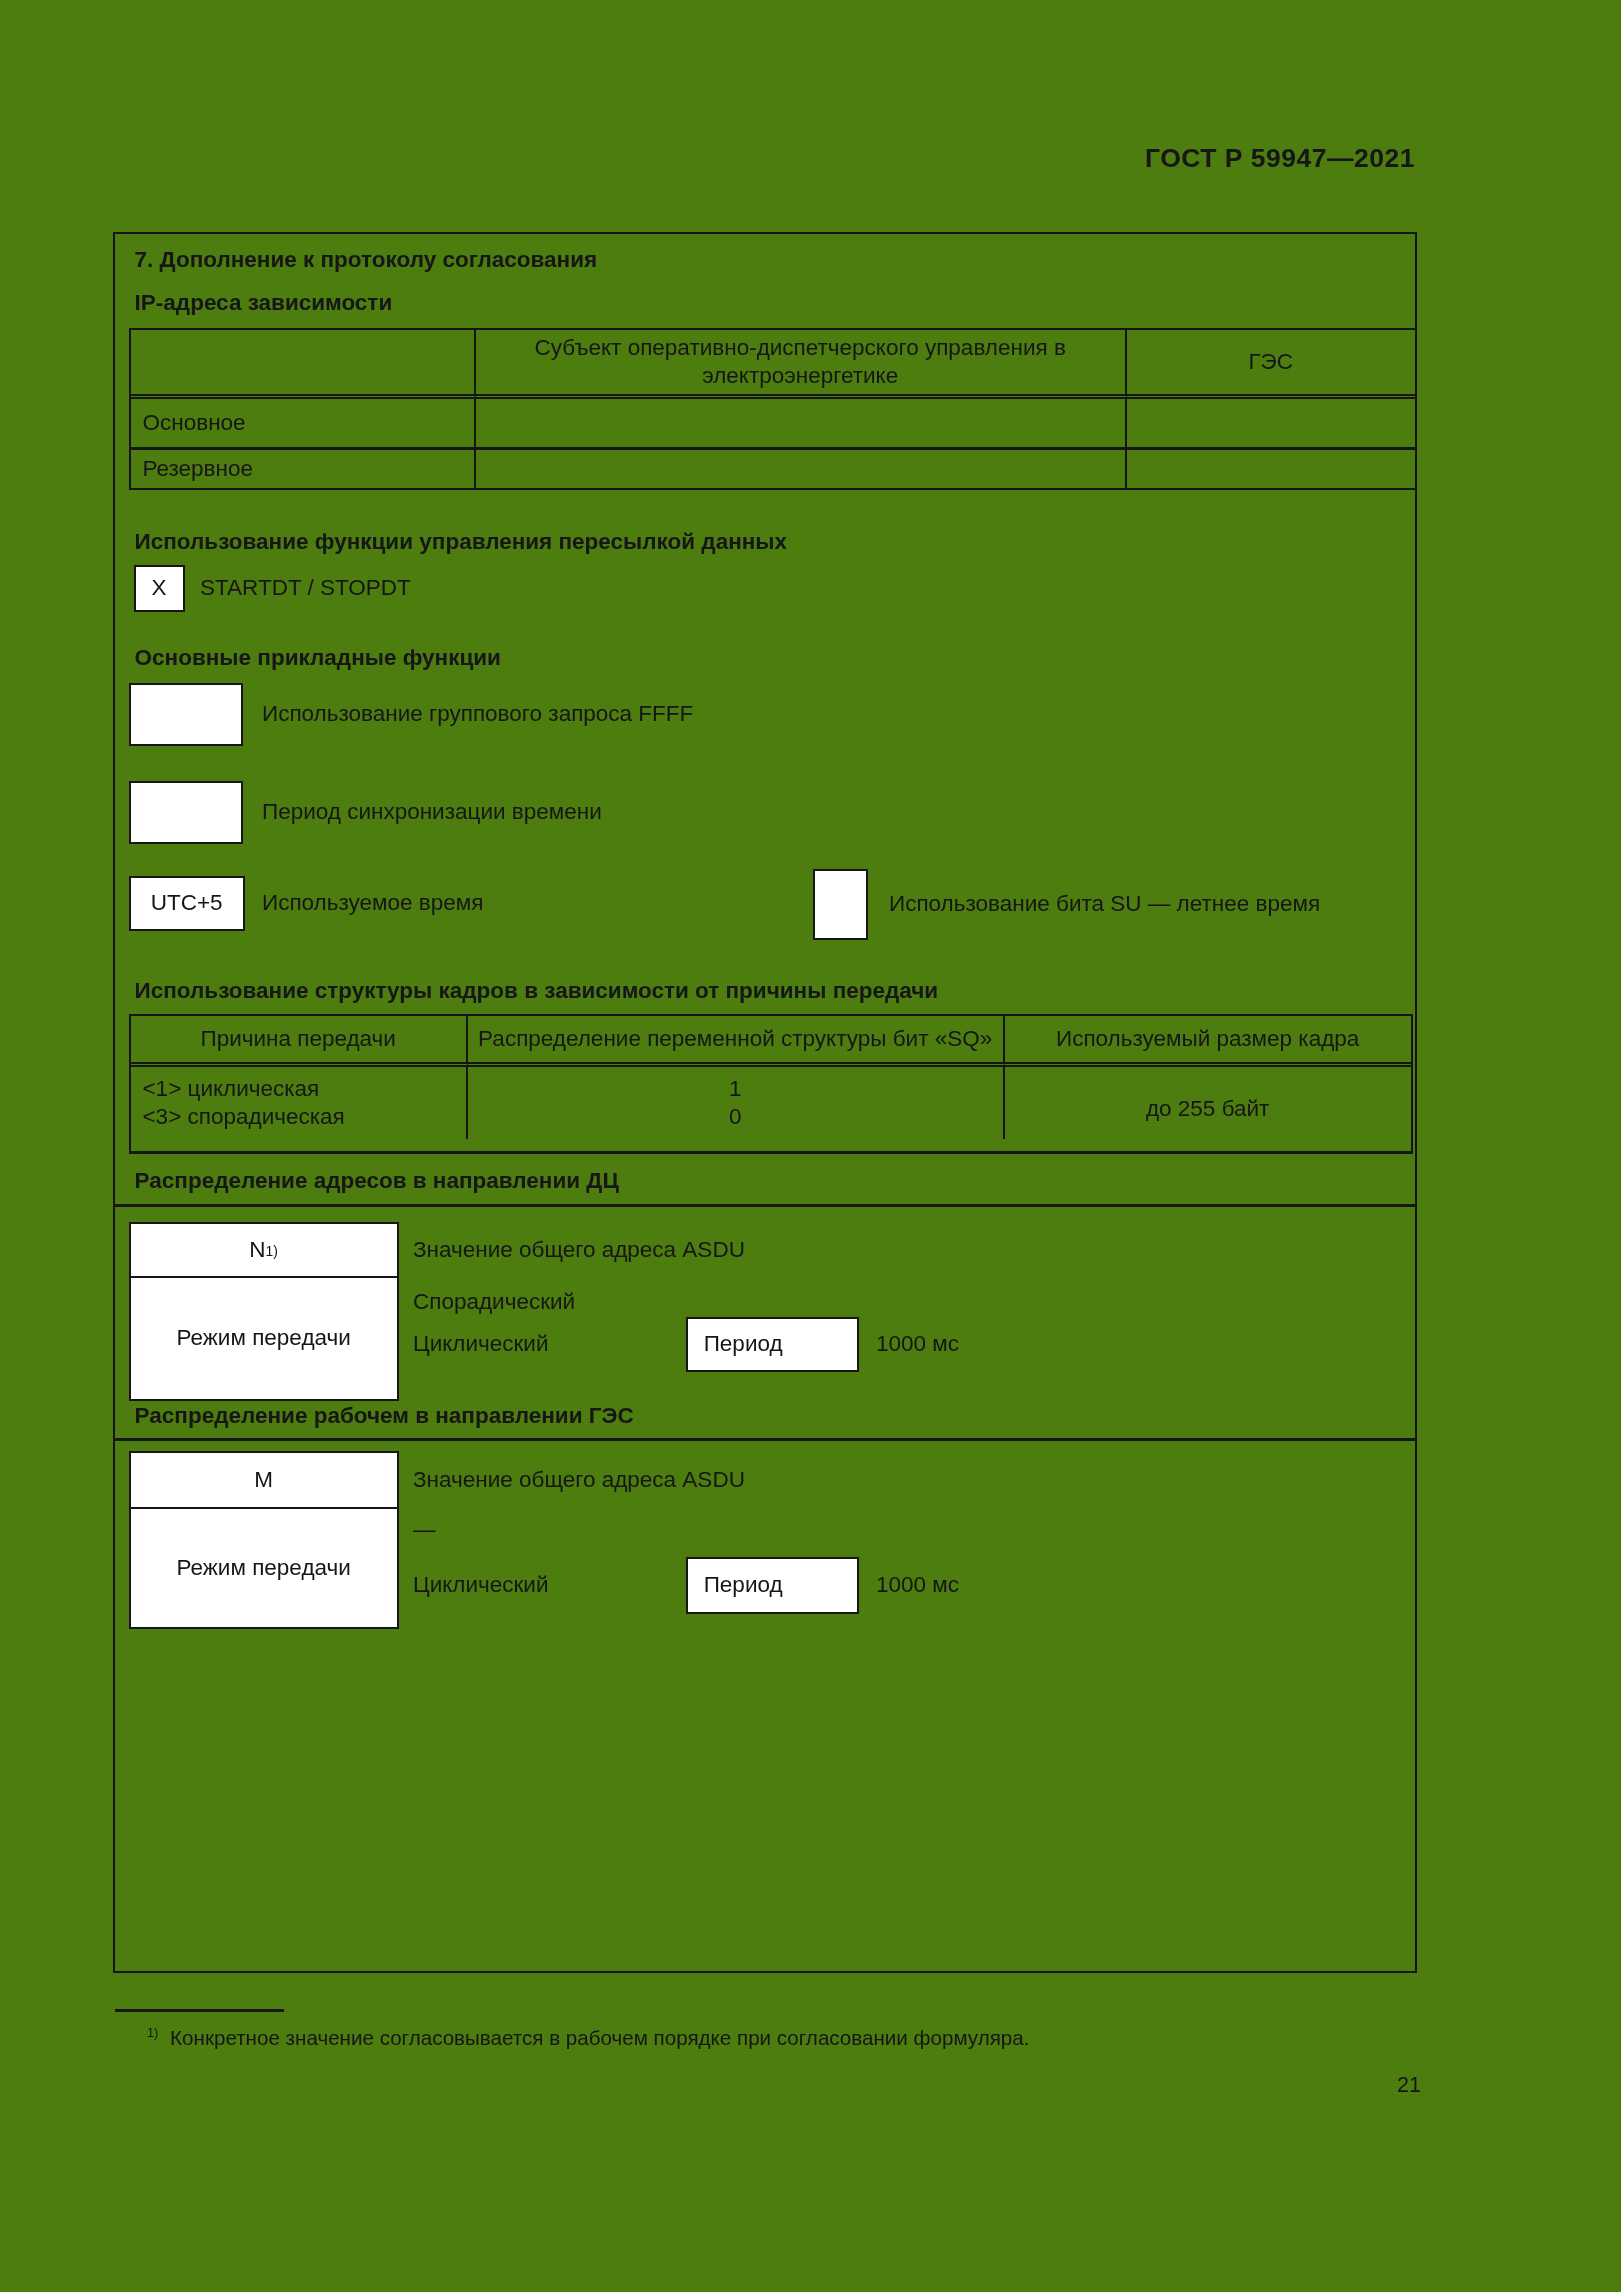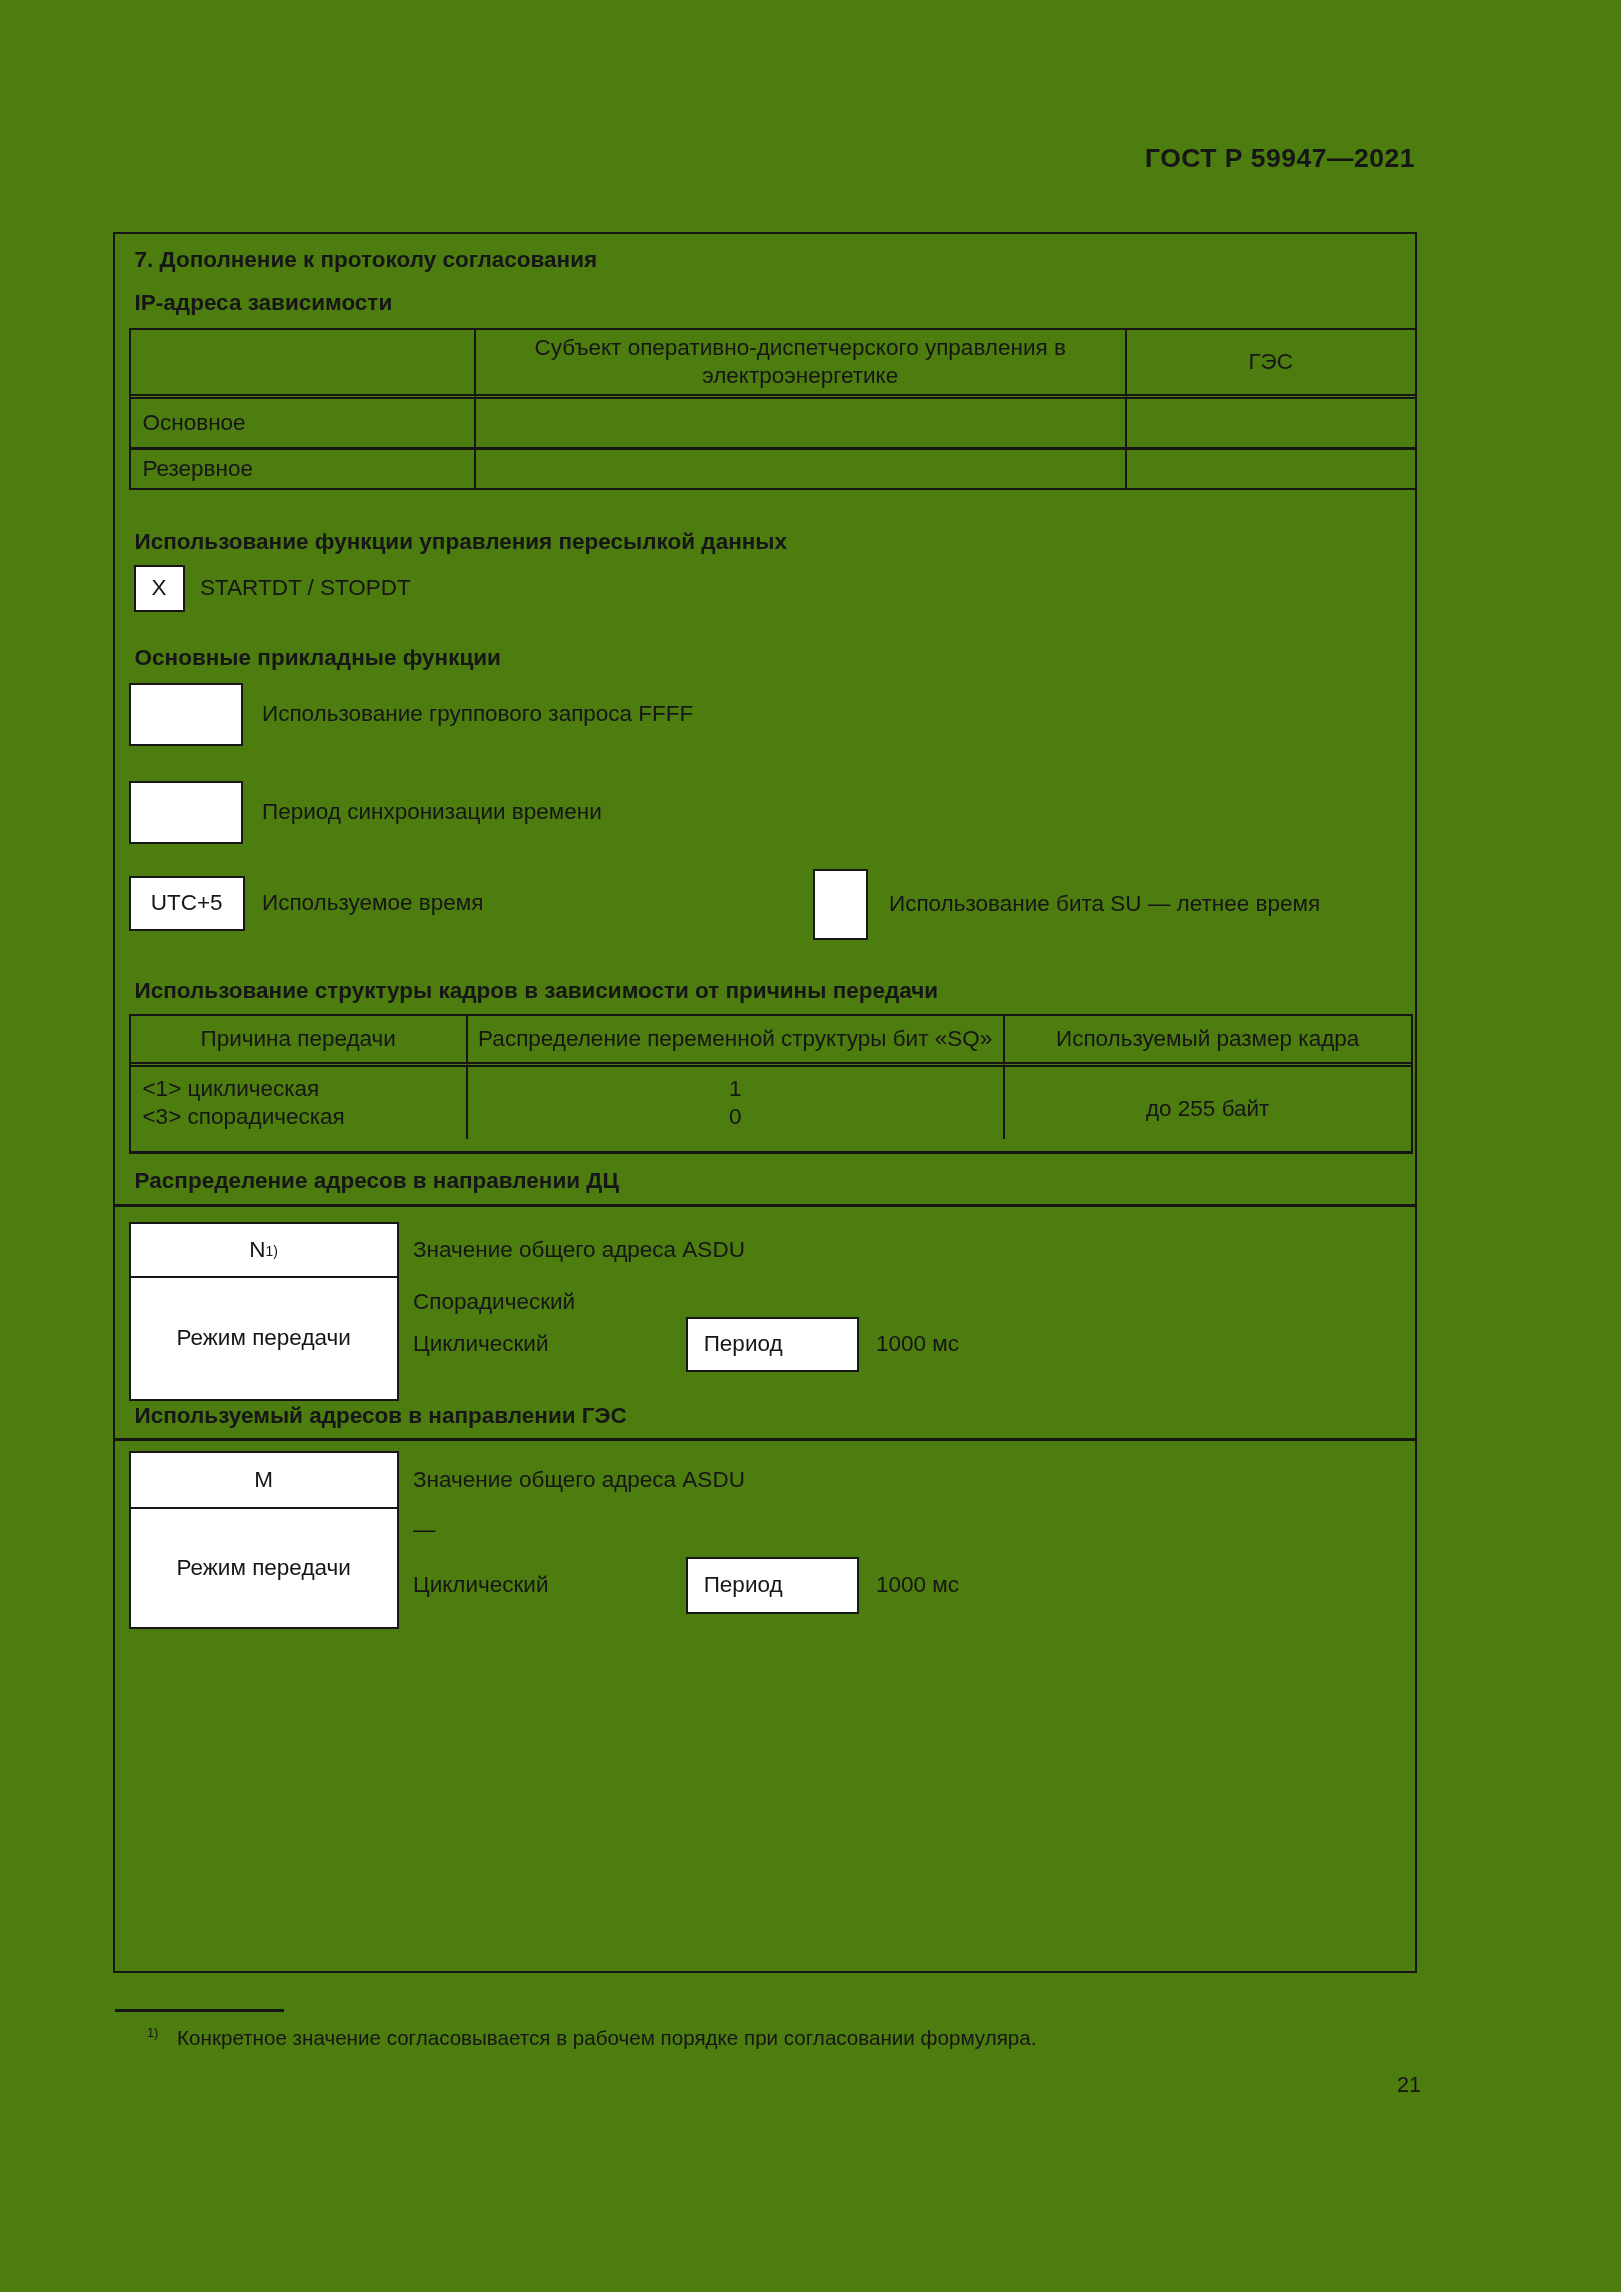--- a/index.html
+++ b/index.html
@@ -138,36 +138,36 @@
         <sup>1)</sup>
     </div>
     <div class="abs fbox center fs23" style="left:13.7px;top:1042px;width:270px;height:125px;">Режим передачи</div>
 
     <div class="abs vcenter fs23" style="left:298px;top:988px;height:57px;">Значение общего адреса ASDU</div>
     <div class="abs vcenter fs23" style="left:298px;top:1051px;height:35px;">Спорадический</div>
     <div class="abs vcenter fs23" style="left:298px;top:1083px;height:55px;">Циклический</div>
     <div class="abs fbox vcenter fs23" style="left:571px;top:1083px;width:173px;height:55px;padding-left:15.7px;">Период</div>
     <div class="abs vcenter fs23" style="left:761px;top:1083px;height:55px;">1000 мс</div>
 
-    <div class="abs fs23 b" style="left:19.6px;top:1168px;">Используемый адресов в направлении ГЭС</div>
+    <div class="abs fs23 b" style="left:19.6px;top:1168px;">Распределение рабочем в направлении ГЭС</div>
     <div class="hrule" style="top:1204px;"></div>
 
     <div class="abs fbox center fs23" style="left:13.7px;top:1217px;width:270px;height:59px;">M</div>
     <div class="abs fbox center fs23" style="left:13.7px;top:1273px;width:270px;height:122px;">Режим передачи</div>
 
     <div class="abs vcenter fs23" style="left:298px;top:1217px;height:59px;">Значение общего адреса ASDU</div>
     <div class="abs vcenter fs23" style="left:298px;top:1279px;height:35px;">—</div>
     <div class="abs vcenter fs23" style="left:298px;top:1323px;height:57px;">Циклический</div>
     <div class="abs fbox vcenter fs23" style="left:571px;top:1323px;width:173px;height:57px;padding-left:15.7px;">Период</div>
     <div class="abs vcenter fs23" style="left:761px;top:1323px;height:57px;">1000 мс</div>
 
   </div>
 
   <div class="abs shortrule"></div>
   <div class="abs fs21 footnote">
     <sup>1)</sup>
-    <span style="margin-left:13px;">Конкретное значение согласовывается в рабочем порядке при согласовании формуляра.</span>
+    <span style="margin-left:6px;">Конкретное значение согласовывается в рабочем порядке при согласовании формуляра.</span>
   </div>
 
   <div class="abs pagenum">21</div>
 
 </div>
 
 
 </body></html>

